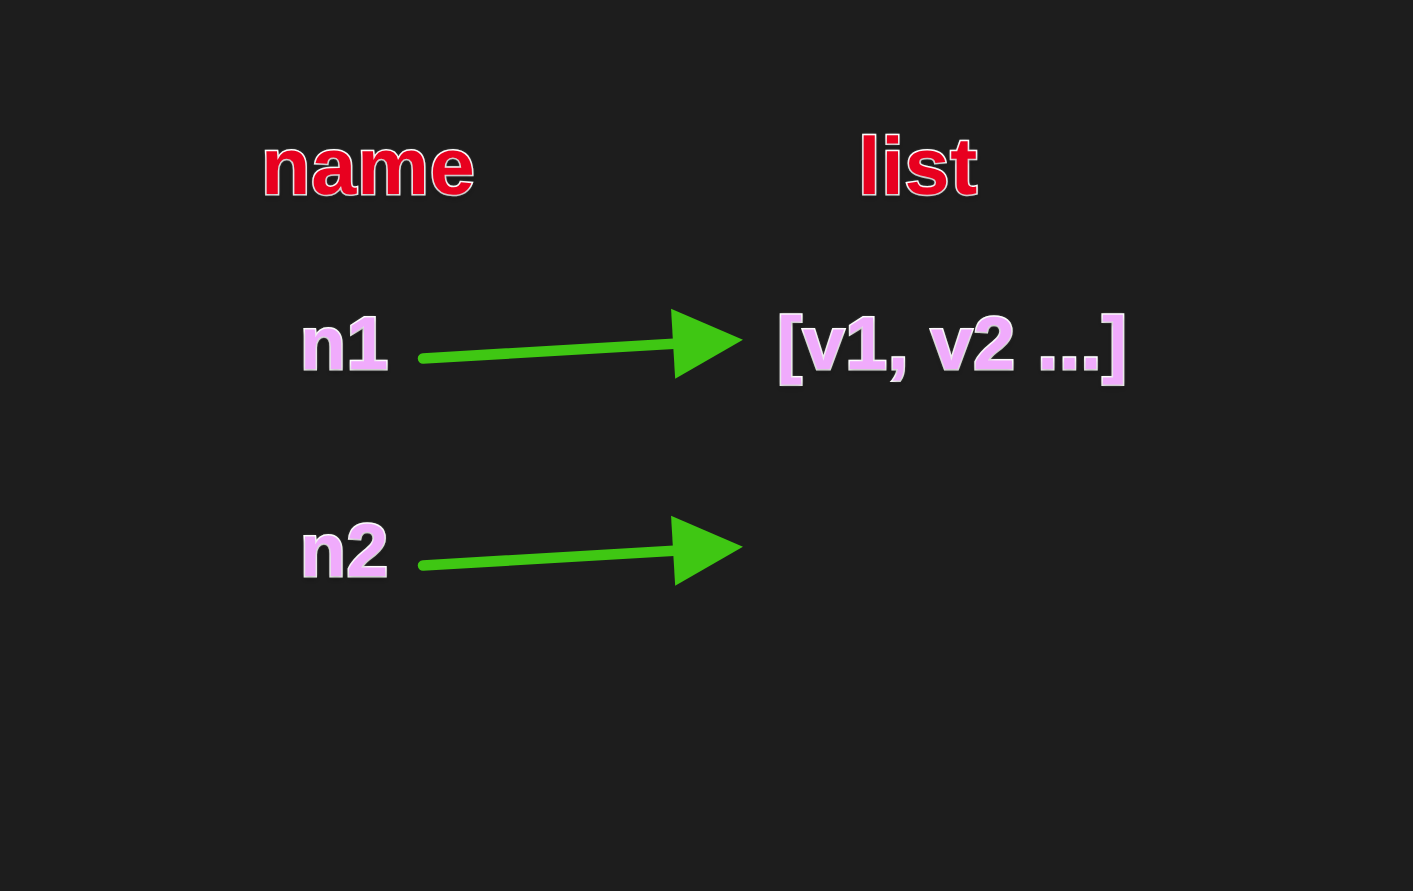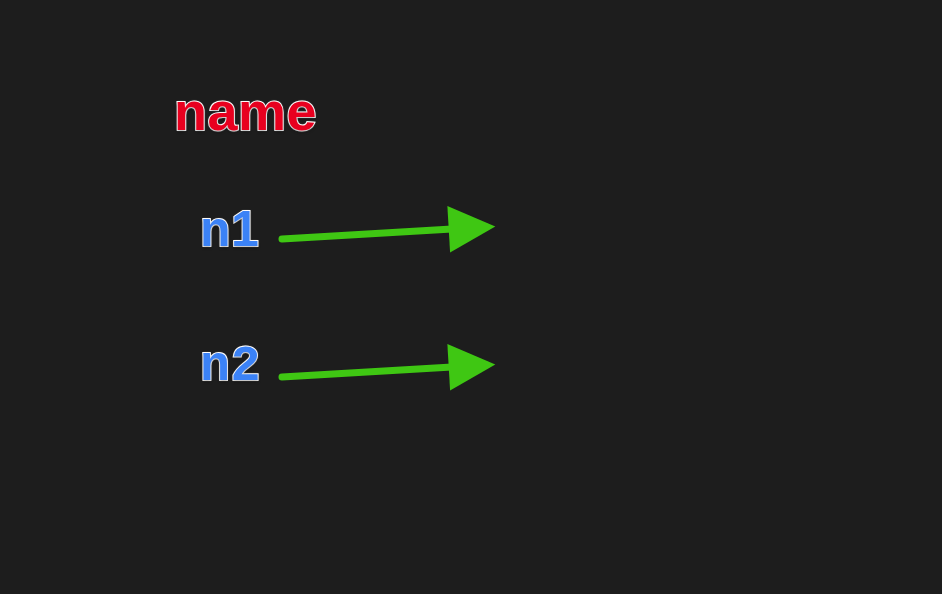--- a/index.html
+++ b/index.html
@@ -22,61 +22,63 @@
     white-space: nowrap;
     -webkit-text-stroke: 2px #ffffff;
     paint-order: stroke fill;
     
     text-shadow:
       0 0 2px #fff,
       0 2px 3px rgba(0,0,0,.35);
     letter-spacing: 0.5px;
   }
   .red   { color: #e8001f; margin-left: 32px; }
-  .green { color: #3b82f6; }
+  .green { color: #f0abfc; }
 
   .h  { font-size: 54px; }
   .v  { font-size: 50px; }
 
   
   .name-hdr { left: 142px; top:  80px; }
   .list-hdr { left: 540px; top:  80px; }
 
   .n1       { left: 200px; top: 200px; }
-  .n2       { left: 200px; top: 338px; font-family: Liberation Mono, monospace; }
+  .n2       { left: 200px; top: 338px; }
 
   .l1       { left: 518px; top: 200px; }
   .l2       { left: 518px; top: 338px; }
 
   svg.arrow {
     position: absolute;
     overflow: visible;
   }
   .arrow1 { left: 278px; top: 205px; width: 216px; height: 50px; }
   .arrow2 { left: 278px; top: 343px; width: 216px; height: 50px; }
 </style>
 </head>
 <body>
 
 <div class="stage">
 
   <div class="label red h name-hdr">name</div>
 
+  <div class="label red h list-hdr">list</div>
 
   <div class="label green v n1">n1</div>
 
   <svg class="arrow arrow1" viewBox="0 0 216 50">
     <defs>
       <marker id="ah1" viewBox="0 0 12 12" refX="9" refY="6" markerWidth="8" markerHeight="8" orient="auto-start-reverse">
         <path d="M1 1 L11 6 L1 11 Z" fill="#3fc713"></path>
       </marker>
     </defs>
     <line x1="4" y1="34" x2="208" y2="22" stroke="#3fc713" stroke-width="7" stroke-linecap="round" marker-end="url(#ah1)"></line>
   </svg>
 
+  <div class="label green v l1">[v1, v2 ...]</div>
 
   <div class="label green v n2">n2</div>
 
   <svg class="arrow arrow2" viewBox="0 0 216 50">
     <defs>
       <marker id="ah2" viewBox="0 0 12 12" refX="9" refY="6" markerWidth="8" markerHeight="8" orient="auto-start-reverse">
         <path d="M1 1 L11 6 L1 11 Z" fill="#3fc713"></path>
       </marker>
     </defs>
     <line x1="4" y1="34" x2="208" y2="22" stroke="#3fc713" stroke-width="7" stroke-linecap="round" marker-end="url(#ah2)"></line>

